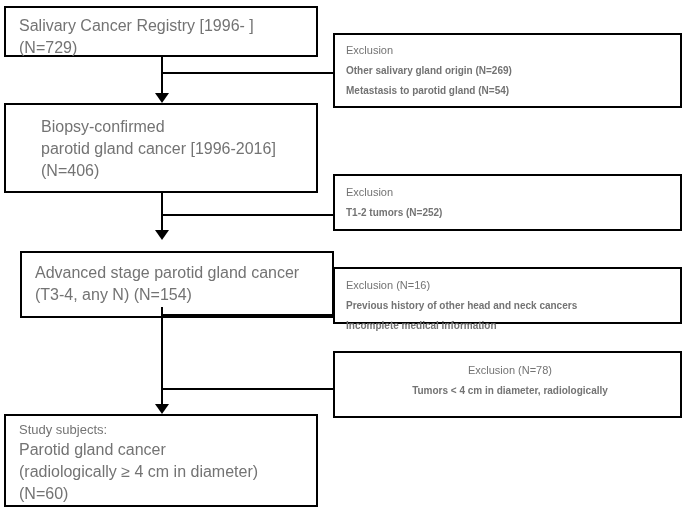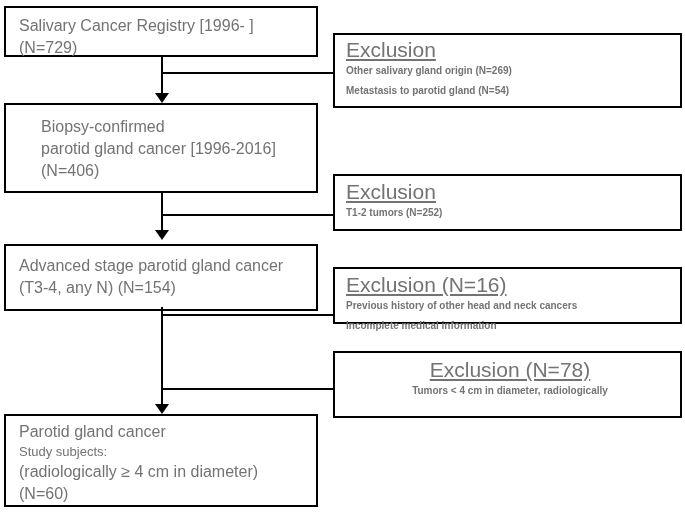--- a/index.html
+++ b/index.html
@@ -37,24 +37,23 @@
   .box-line {
     font-size: 16px;
     line-height: 22px;
     white-space: nowrap;
   }
   .box-line.small {
     font-size: 13px;
     line-height: 18px;
   }
   .excl-title {
-    font-size: 21px;
+    font-size: 11px;
     line-height: 22px;
     white-space: nowrap;
-    text-decoration: underline;
   }
   .excl-item {
     font-size: 10px;
     line-height: 20px;
     white-space: nowrap;
     font-weight: bold;
   }
   .vline, .hline {
     position: absolute;
     background: #000000;
@@ -79,28 +78,28 @@
     <div class="box-line">Salivary Cancer Registry [1996- ]</div>
     <div class="box-line">(N=729)</div>
   </div>
 
   <div class="box main-box" style="top:103px; height:90px; padding-top:11px;padding-left:35px;">
     <div class="box-line">Biopsy-confirmed</div>
     <div class="box-line">parotid gland cancer [1996-2016]</div>
     <div class="box-line">(N=406)</div>
   </div>
 
-  <div class="box main-box" style="top:244px; height:67px; padding-top:9px;">
+  <div class="box main-box" style="top:251px; height:67px; padding-top:9px;margin-left:16px;">
     <div class="box-line">Advanced stage parotid gland cancer</div>
     <div class="box-line">(T3-4, any N) (N=154)</div>
   </div>
 
   <div class="box main-box" style="top:414px; height:93px; padding-top:5px;">
+    <div class="box-line small">Study subjects:</div>
     <div class="box-line">Parotid gland cancer</div>
-    <div class="box-line small">Study subjects:</div>
     <div class="box-line">(radiologically ≥ 4 cm in diameter)</div>
     <div class="box-line">(N=60)</div>
   </div>
 
   <div class="box excl-box" style="top:33px; height:75px; padding-top:4px;">
     <div class="excl-title">Exclusion</div>
     <div class="excl-item">Other salivary gland origin (N=269)</div>
     <div class="excl-item">Metastasis to parotid gland (N=54)</div>
   </div>
 

